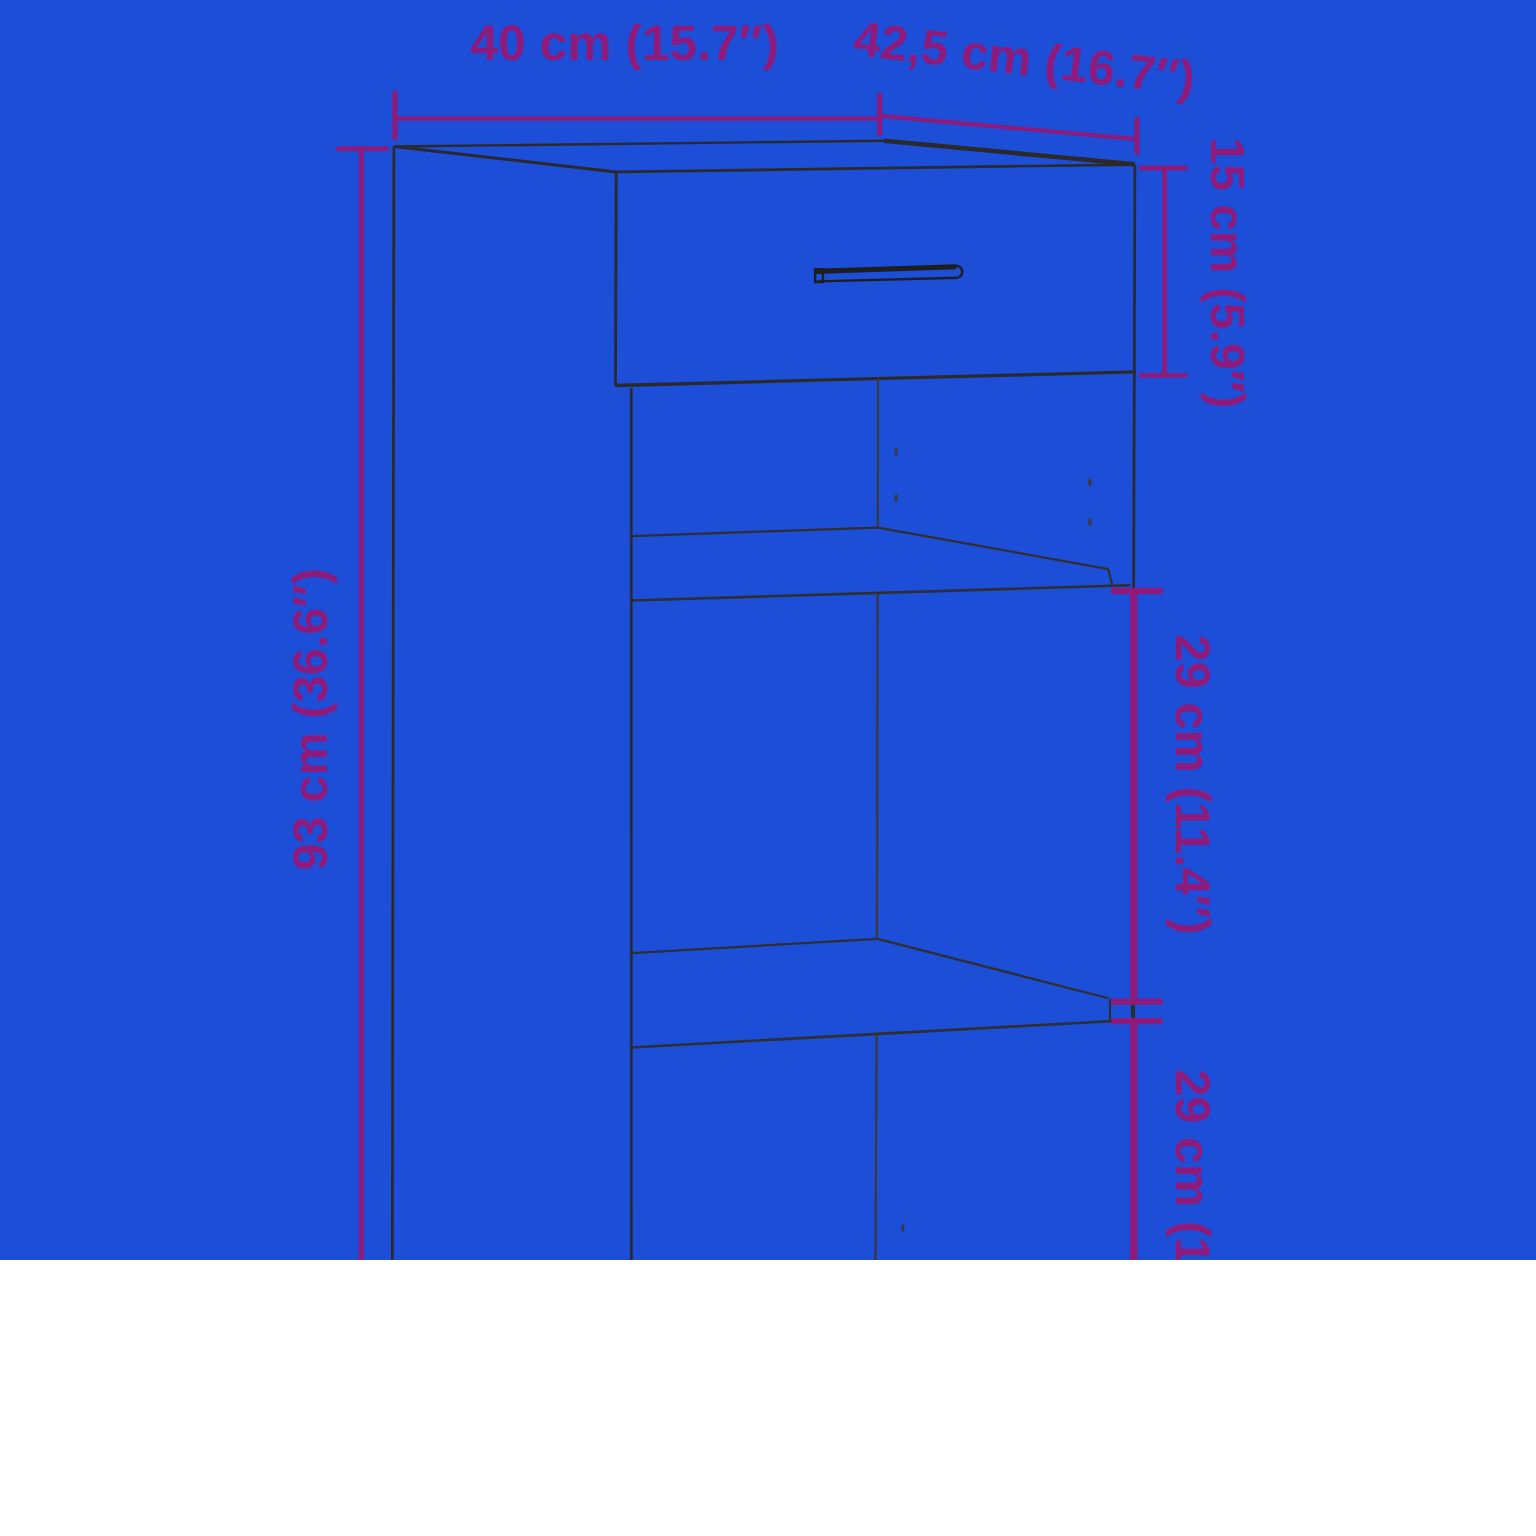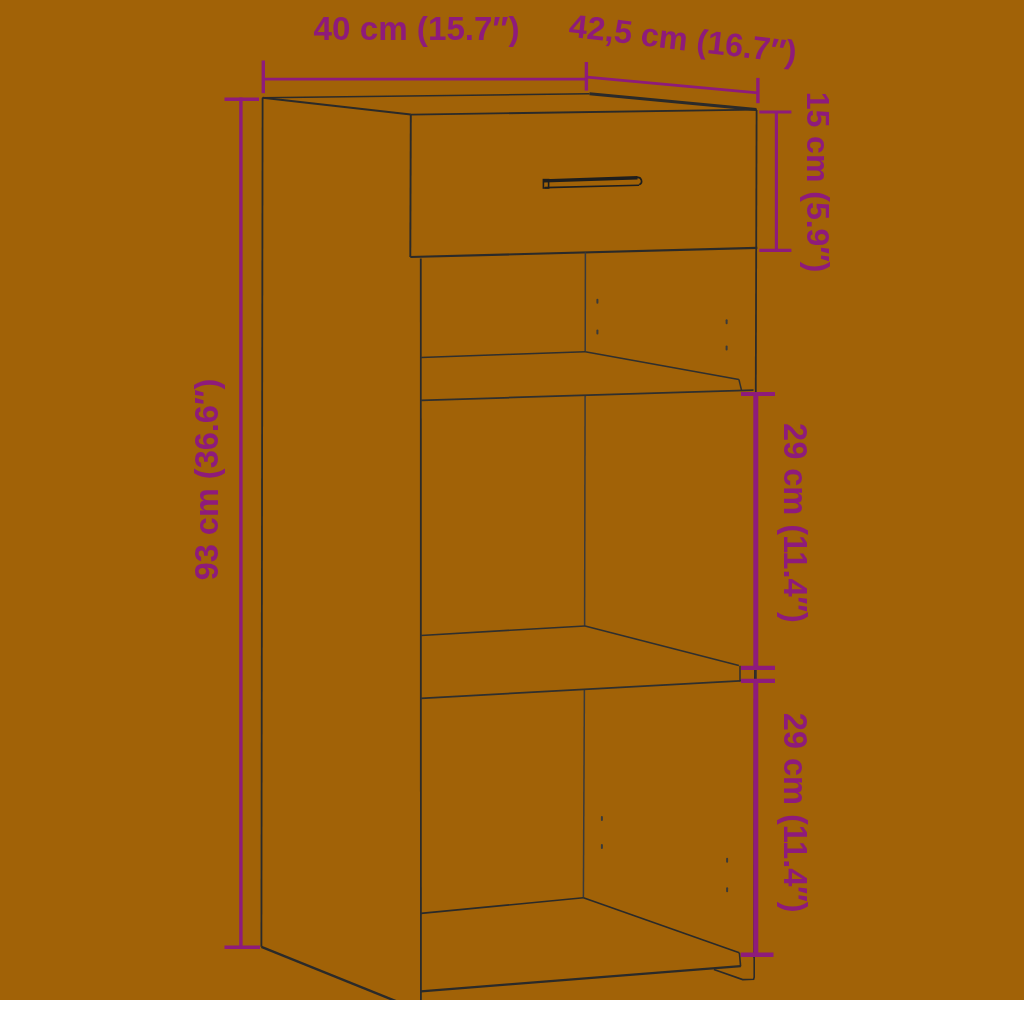--- a/index.html
+++ b/index.html
@@ -1,16 +1,16 @@
 <!DOCTYPE html>
 <html><head>
 <meta charset="utf-8">
 <style>
   html,body{margin:0;padding:0;background:#ffffff;}
-  .page{width:1024px;height:1000px;position:relative;background:#a16207;overflow:hidden;}
+  .page{width:1024px;height:840px;position:relative;background:#1d4ed8;overflow:hidden;}
   text{font-family:"Liberation Sans",sans-serif;font-weight:bold;fill:#8E1B7B;}
 </style>
 </head>
 <body>
 
 <div class="page">
 <svg width="1024" height="1024" viewBox="0 0 1024 1024" fill="none" style="filter:blur(0.4px);">
 
   <g stroke="#2a2a2a">
 

